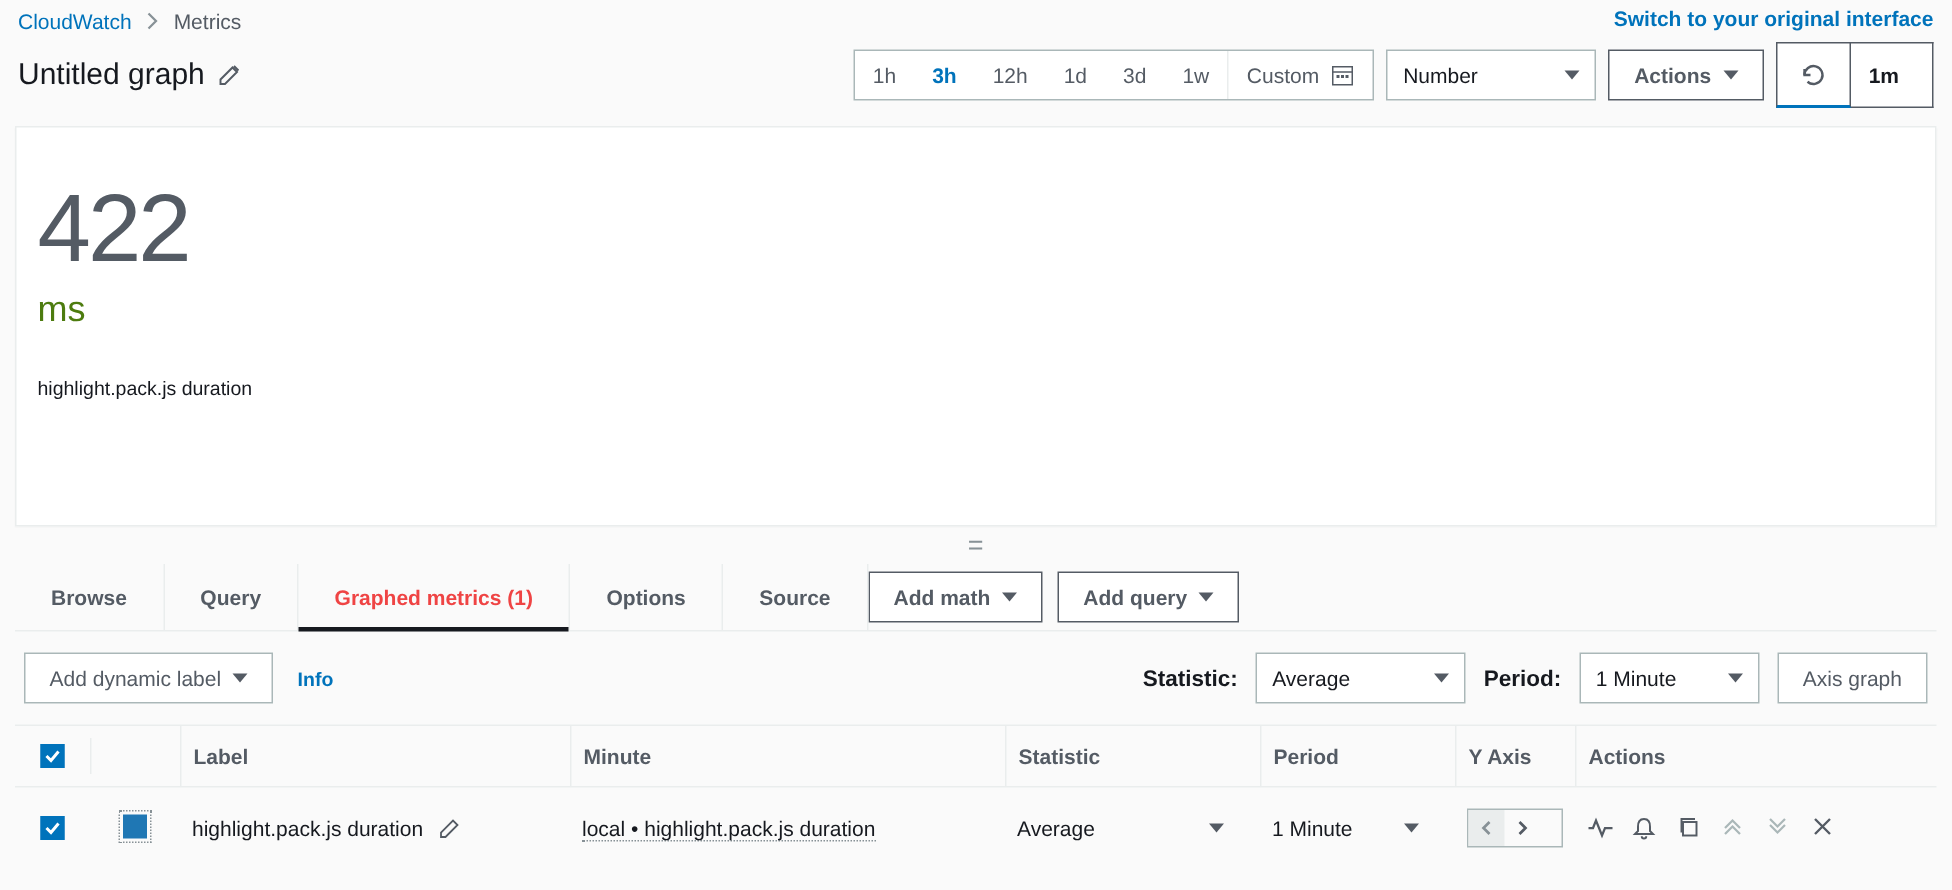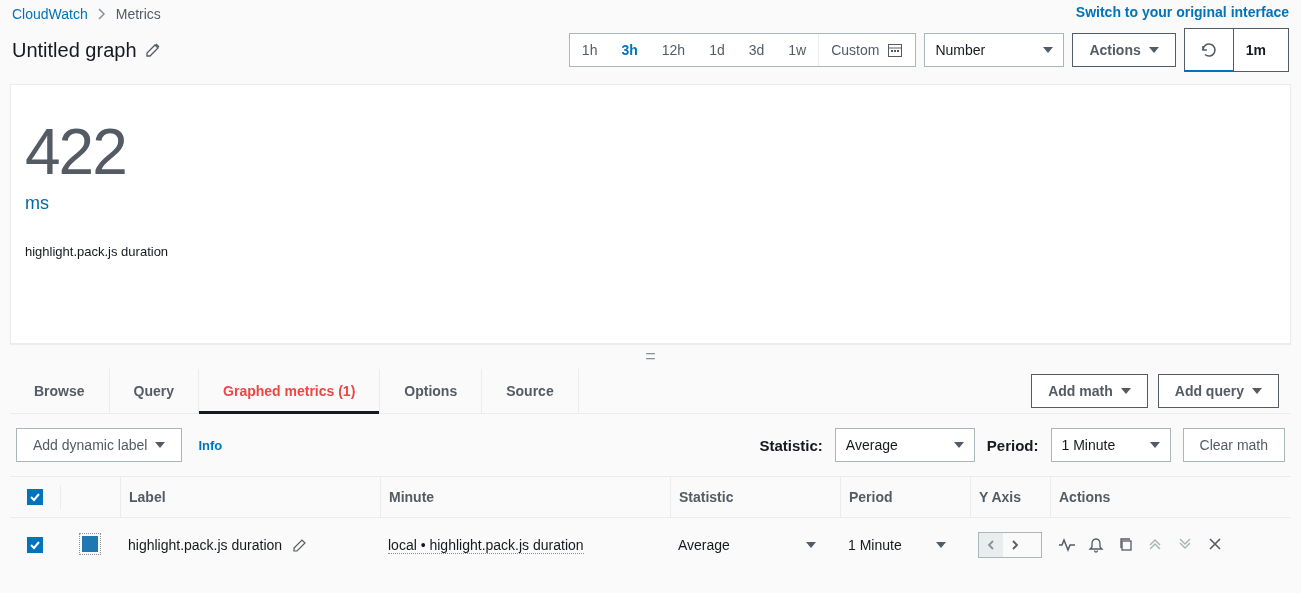--- a/index.html
+++ b/index.html
@@ -38,26 +38,26 @@
   .select-like .caret { width:0;height:0;border-left:5px solid transparent;border-right:5px solid transparent;border-top:6px solid #545b64;}
   .btn { display:flex; align-items:center; gap:8px; border:1px solid #545b64; background:#fff; height:34px; padding:0 16px; font-weight:700; color:#545b64; cursor:pointer;}
   .btn .caret { width:0;height:0;border-left:5px solid transparent;border-right:5px solid transparent;border-top:6px solid #545b64;}
   .refresh-group { display:flex; height:44px; }
   .refresh-btn { border:1px solid #545b64; background:#fff; width:50px; display:flex;align-items:center;justify-content:center; border-bottom:2px solid #0073bb; cursor:pointer;}
   .refresh-int { border:1px solid #545b64; border-left:none; background:#fff; padding:0 12px; display:flex;align-items:center; gap:10px; font-weight:700; cursor:pointer;}
 
   .panel { margin: 0 10px; border:1px solid #eaeded; background:#fff; padding:30px 14px 14px 14px; box-shadow: 0 1px 1px rgba(0,0,0,0.05);}
   .big-number { display:flex; align-items:baseline; gap:4px;flex-direction:column; }
   .big-number .val { font-size:64px; font-weight:400; color:#545b64; letter-spacing:-2px;}
-  .big-number .unit { font-size:18px; color:#0369a1; }
+  .big-number .unit { font-size:24px; color:#4d7c0f; }
   .metric-label { margin-top:30px; font-size:13px; color:#16191f; }
 
   .drag-handle { text-align:center; color:#879196; font-size:18px; padding:2px 0; cursor:row-resize; }
 
-  .tabs-row { display:flex; justify-content:space-between; align-items:center; padding:0 12px; }
+  .tabs-row { display:flex; align-items:center; padding:0 12px; }
   .tabs { display:flex; }
   .tab { padding:14px 24px; color:#545b64; font-weight:700; font-size:14px; border-right:1px solid #eaeded; cursor:pointer; position:relative;}
   .tab:first-child { padding-left:12px;}
   .tab.active { color:#ef4444; }
   .tab.active::after { content:""; position:absolute; left:0; right:0; bottom:-1px; height:3px; background:#16191f; }
   .tabs-actions { display:flex; gap:10px; }
   .tabs-row-border { border-bottom:1px solid #eaeded; margin:0 10px;}
 
   .controls-row { display:flex; justify-content:space-between; align-items:center; padding:14px 16px; }
   .controls-left { display:flex; align-items:center; gap:16px; }
@@ -201,21 +201,21 @@
     <div class="select-like" style="width:140px">
       <span>Average</span>
       <span class="caret"></span>
     </div>
     <span class="field-label">Period:</span>
     <div class="select-like" style="width:120px">
       <span>1 Minute</span>
       <span class="caret"></span>
     </div>
     <div class="btn" style="font-weight:400;border-color:#aab7b8">
-      <span>Clear math</span>
+      <span>Axis graph</span>
     </div>
   </div>
 </div>
 
 <div class="table">
   <div class="thead">
     <div class="th" style="text-align:center">
       <span class="checkbox">
         <svg width="10" height="10" viewBox="0 0 10 10">
             <path d="M1 5 L4 8 L9 2" stroke="#fff" stroke-width="2" fill="none"></path>

